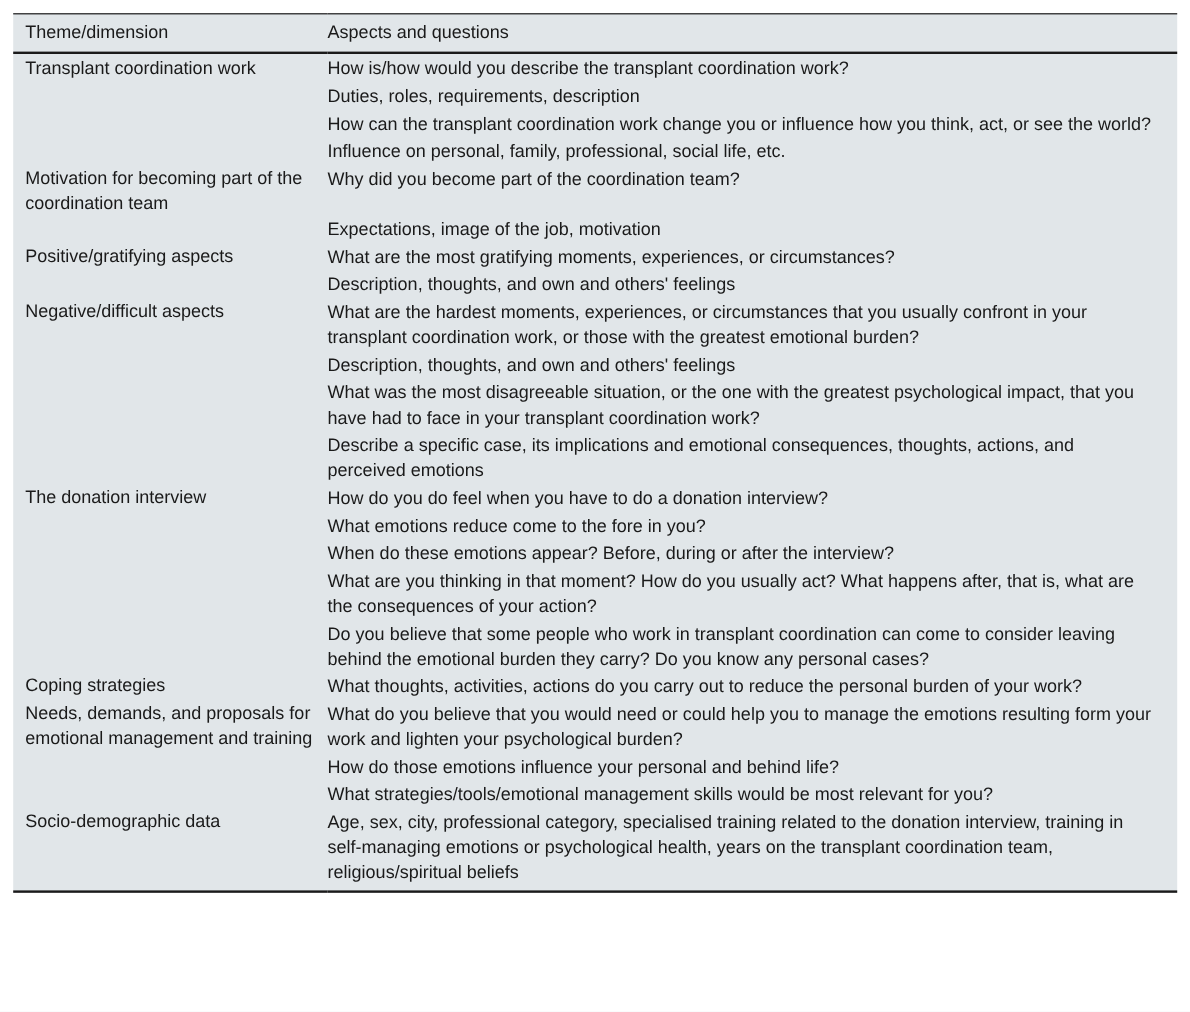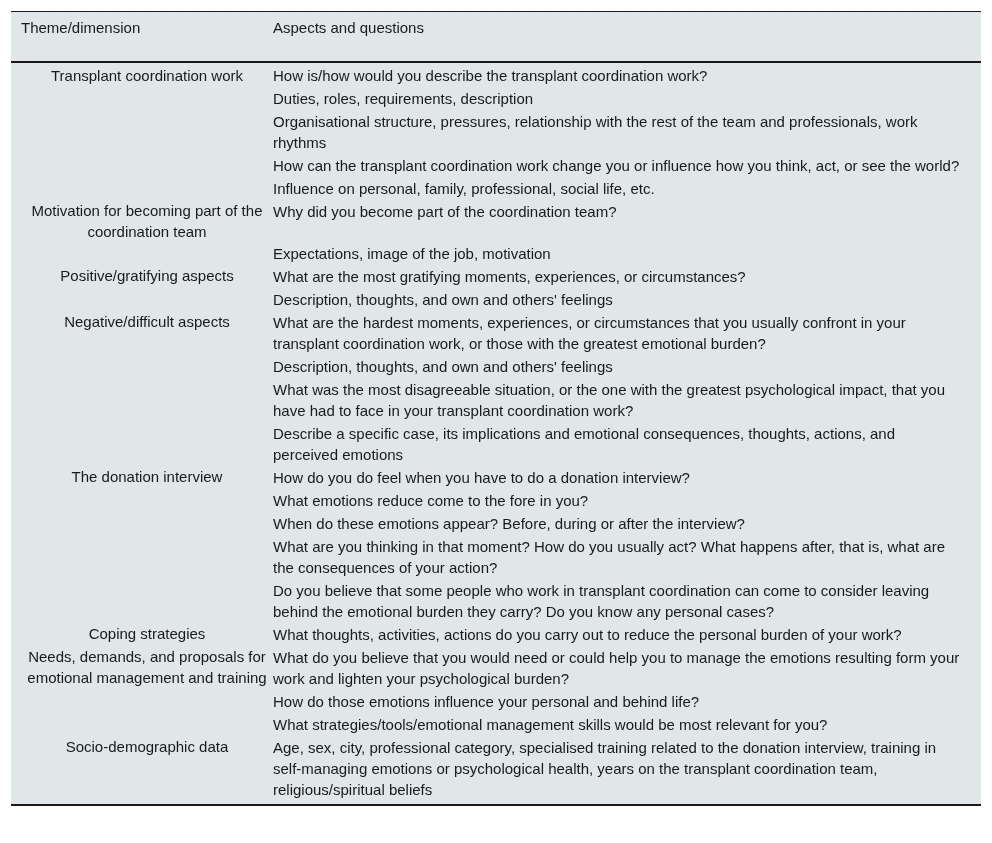--- a/index.html
+++ b/index.html
@@ -1,25 +1,25 @@
 <!DOCTYPE html>
 <html><head>
 <meta charset="utf-8">
 <style>
   html, body { margin: 0; padding: 0; background: #ffffff; }
   body { width: 992px; height: 843px; position: relative; overflow: hidden;
          font-family: "Liberation Sans", sans-serif; color: #1a1a1a; }
   .tbl-wrap { position: absolute; left: 11px; top: 11px; width: 970px; background: #e1e6e9; }
   table { border-collapse: collapse; width: 970px; table-layout: fixed; font-size: 15px; line-height: 21px; }
   thead tr { border-top: 1px solid #1a1a1a; border-bottom: 2px solid #1a1a1a; }
-  th { font-weight: normal; text-align: left; padding: 5px 0 23px 10px; height: 21px; margin-top: 32px; }
+  th { font-weight: normal; text-align: left; padding: 5px 0 5px 10px; height: 21px; margin-top: 32px; }
   th.aspects { text-align: left; padding-left: 0; }
   tbody { border-bottom: 2px solid #1a1a1a; }
   td { vertical-align: top; padding: 0; }
-  td.theme { padding-left: 10px; width: 252px; text-align: center; }
+  td.theme { padding-left: 10px; width: 252px; }
   td.item { padding: 1px 20px 1px 0; }
   tbody tr:first-child td { padding-top: 2px; }
   tbody tr:last-child td { padding-bottom: 4px; }
   col.c1 { width: 262px; }
   col.c2 { width: 708px; }
 </style>
 </head>
 <body>
 
 <div class="tbl-wrap">
@@ -35,24 +35,20 @@
       </tr>
     </thead>
     <tbody id="tbody">
         <tr>
           <td class="theme">Transplant coordination work</td>
           <td class="item">How is/how would you describe the transplant coordination work?</td>
         </tr>
         <tr>
           <td class="theme"></td>
           <td class="item">Duties, roles, requirements, description</td>
-        </tr>
-        <tr>
-          <td class="theme"></td>
-          <td class="item">Organisational structure, pressures, relationship with the rest of the team and professionals, work rhythms</td>
         </tr>
         <tr>
           <td class="theme"></td>
           <td class="item">How can the transplant coordination work change you or influence how you think, act, or see the world?</td>
         </tr>
         <tr>
           <td class="theme"></td>
           <td class="item">Influence on personal, family, professional, social life, etc.</td>
         </tr>
         <tr>

